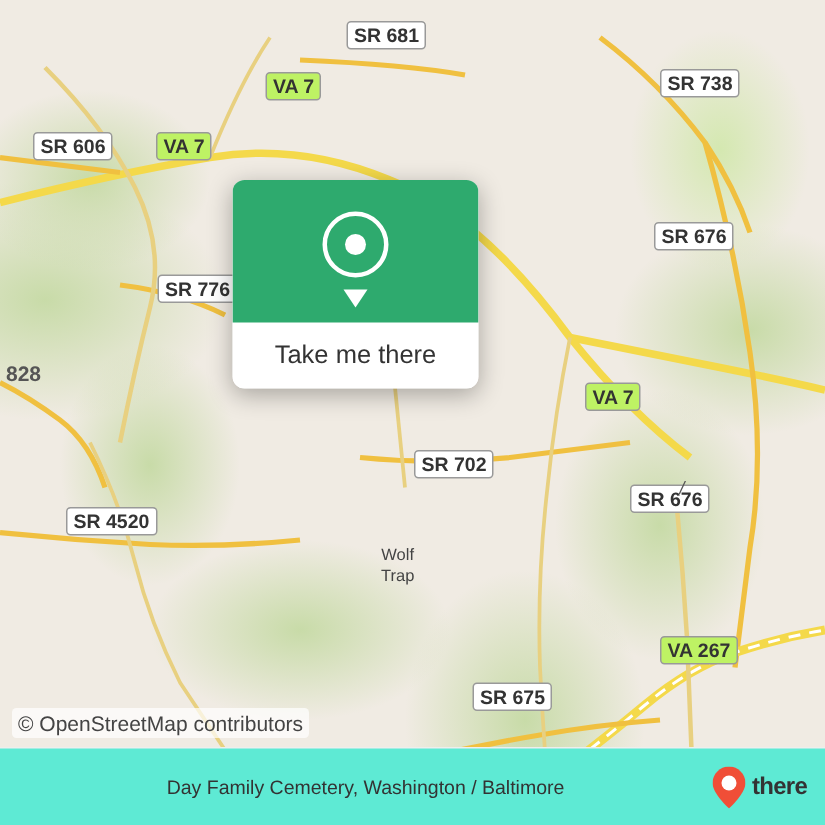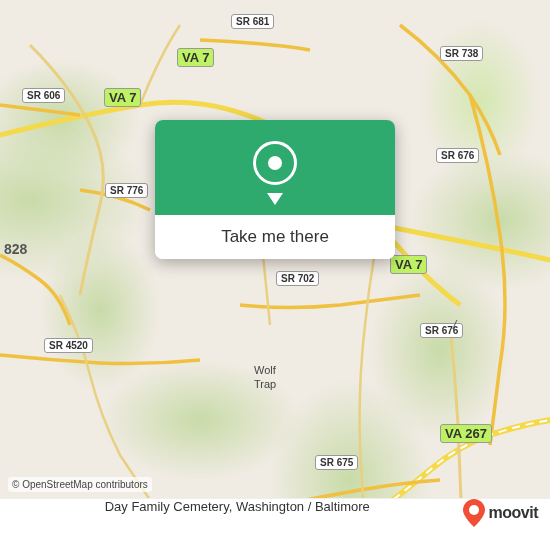--- a/index.html
+++ b/index.html
@@ -51,21 +51,21 @@
     .roads svg {
       width: 100%;
       height: 100%;
     }
 
     
     .popup-card {
       position: absolute;
       top: 120px;
       left: 155px;
-      width: 240px;
+      width: 164px;
       background: white;
       border-radius: 8px;
       box-shadow: 0 4px 16px rgba(0,0,0,0.3);
       overflow: hidden;
       z-index: 10;
     }
 
     .popup-green-top {
       background: #2eaa6e;
       height: 95px;
@@ -126,23 +126,23 @@
       color: #333;
     }
 
     
     .bottom-bar {
       position: absolute;
       bottom: 0;
       left: 0;
       right: 0;
       height: 52px;
-      background: #ffffff;
+      background: #5eead4;
       display: flex;
-      align-items: flex-start;
+      align-items: center;
       padding: 0 12px;
       border-top: 1px solid #eee;
       z-index: 20;
     }
 
     .bottom-bar-title {
       flex: 2;
       font-size: 13px;
       color: #333;
       font-weight: 400;
@@ -159,21 +159,21 @@
       font-size: 16px;
       font-weight: bold;
       color: #333;
       letter-spacing: -0.5px;
     }
 
     .copyright {
       position: absolute;
       bottom: 58px;
       left: 8px;
-      font-size: 10px;
+      font-size: 14px;
       color: #444;
       background: rgba(255,255,255,0.7);
       padding: 2px 4px;
       border-radius: 3px;
       z-index: 15;
     }
 
     
     .road-label {
       position: absolute;
@@ -196,31 +196,32 @@
       color: #333;
       white-space: nowrap;
     }
 
     .shield-sr {
       position: absolute;
       background: white;
       border: 1.5px solid #999;
       border-radius: 3px;
       padding: 1px 4px;
-      font-size: 10px;
+      font-size: 13px;
       font-weight: bold;
       color: #333;
       white-space: nowrap;
     }
 
     .place-label {
       position: absolute;
       font-size: 11px;
       color: #444;
       font-weight: 500;
+      text-align: center;
       line-height: 1.3;
     }
   </style>
 </head>
 <body>
 
 <div id="map-container">
 
   <div class="map-bg"></div>
   <div class="green-area-1"></div>
@@ -272,21 +273,21 @@
   <div class="shield-va" style="top: 48px; left: 177px;">VA 7</div>
   <div class="shield-va" style="top: 88px; left: 104px;">VA 7</div>
   <div class="shield-va" style="top: 255px; left: 390px;">VA 7</div>
   <div class="shield-sr" style="top: 14px; left: 231px;">SR 681</div>
   <div class="shield-sr" style="top: 46px; left: 440px;">SR 738</div>
   <div class="shield-sr" style="top: 148px; left: 436px;">SR 676</div>
   <div class="shield-sr" style="top: 323px; left: 420px;">SR 676</div>
   <div class="shield-sr" style="top: 88px; left: 22px;">SR 606</div>
   <div class="shield-sr" style="top: 183px; left: 105px;">SR 776</div>
   <div class="road-label" style="top: 241px; left: 4px;">828</div>
-  <div class="shield-sr" style="top: 271px; left: 276px;">SR 702</div>
+  <div class="shield-sr" style="top: 300px; left: 276px;">SR 702</div>
   <div class="shield-sr" style="top: 338px; left: 44px;">SR 4520</div>
   <div class="shield-va" style="top: 424px; left: 440px;">VA 267</div>
   <div class="shield-sr" style="top: 455px; left: 315px;">SR 675</div>
 
   <div class="place-label" style="top: 363px; left: 254px;">Wolf<br>Trap</div>
 
   <div style="position:absolute; top:318px; left:453px; font-size:12px; color:#555; font-style:italic;">/</div>
 
   <div class="popup-card">
     <div class="popup-green-top">
@@ -302,16 +303,16 @@
   <div class="copyright">© OpenStreetMap contributors</div>
 
   <div class="bottom-bar">
     <div class="bottom-bar-title">Day Family Cemetery, Washington / Baltimore</div>
     <div class="moovit-logo">
 
       <svg width="22" height="28" viewBox="0 0 22 28">
         <path d="M11 0 C5 0 0 5 0 11 C0 18 11 28 11 28 C11 28 22 18 22 11 C22 5 17 0 11 0Z" fill="#f04e37"></path>
         <circle cx="11" cy="11" r="5" fill="white"></circle>
       </svg>
-      <span class="moovit-text">moovit</span>
+      <span class="moovit-text">there</span>
     </div>
   </div>
 </div>
 
 </body></html>

